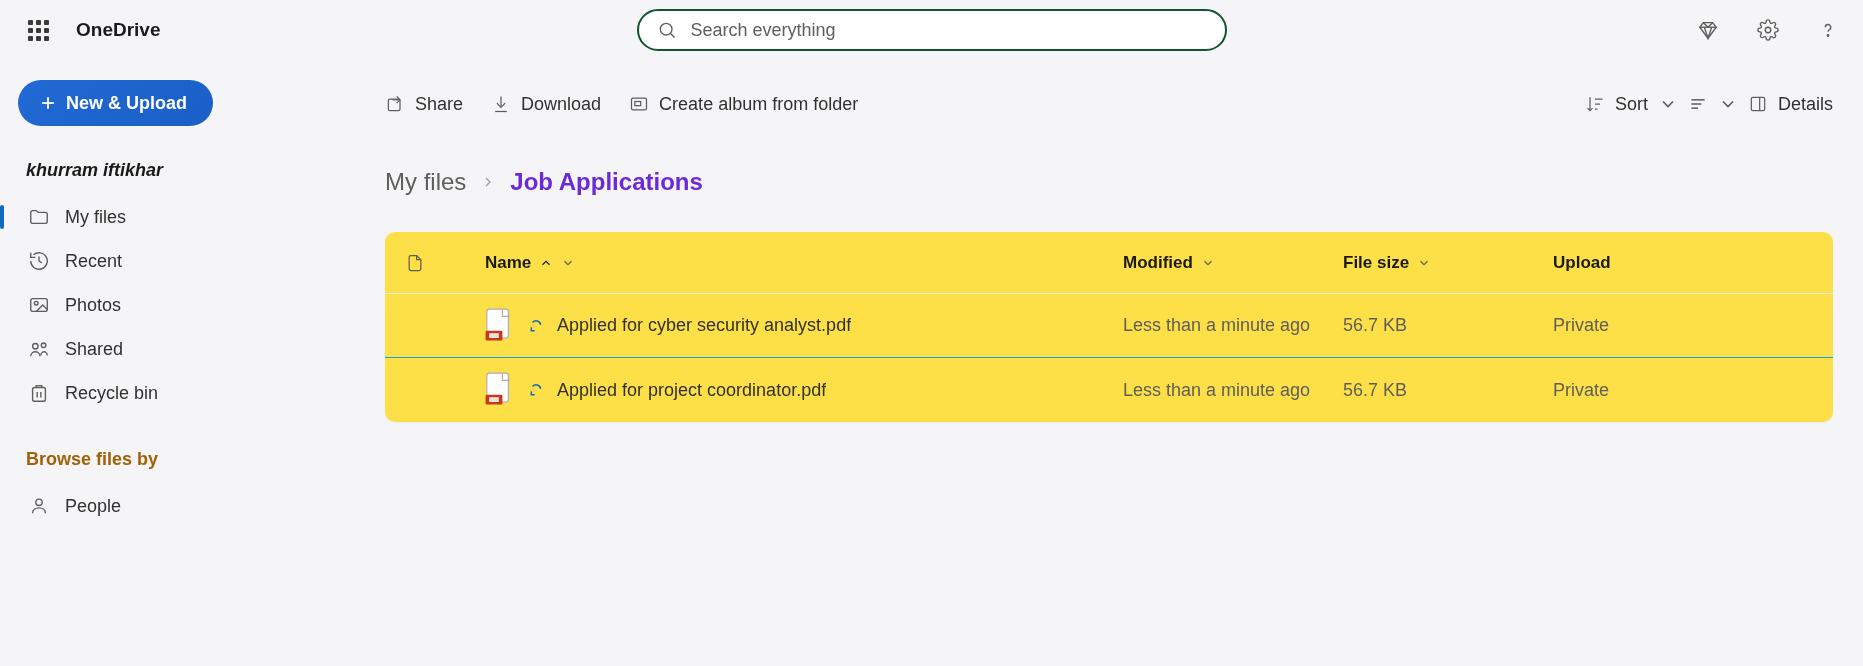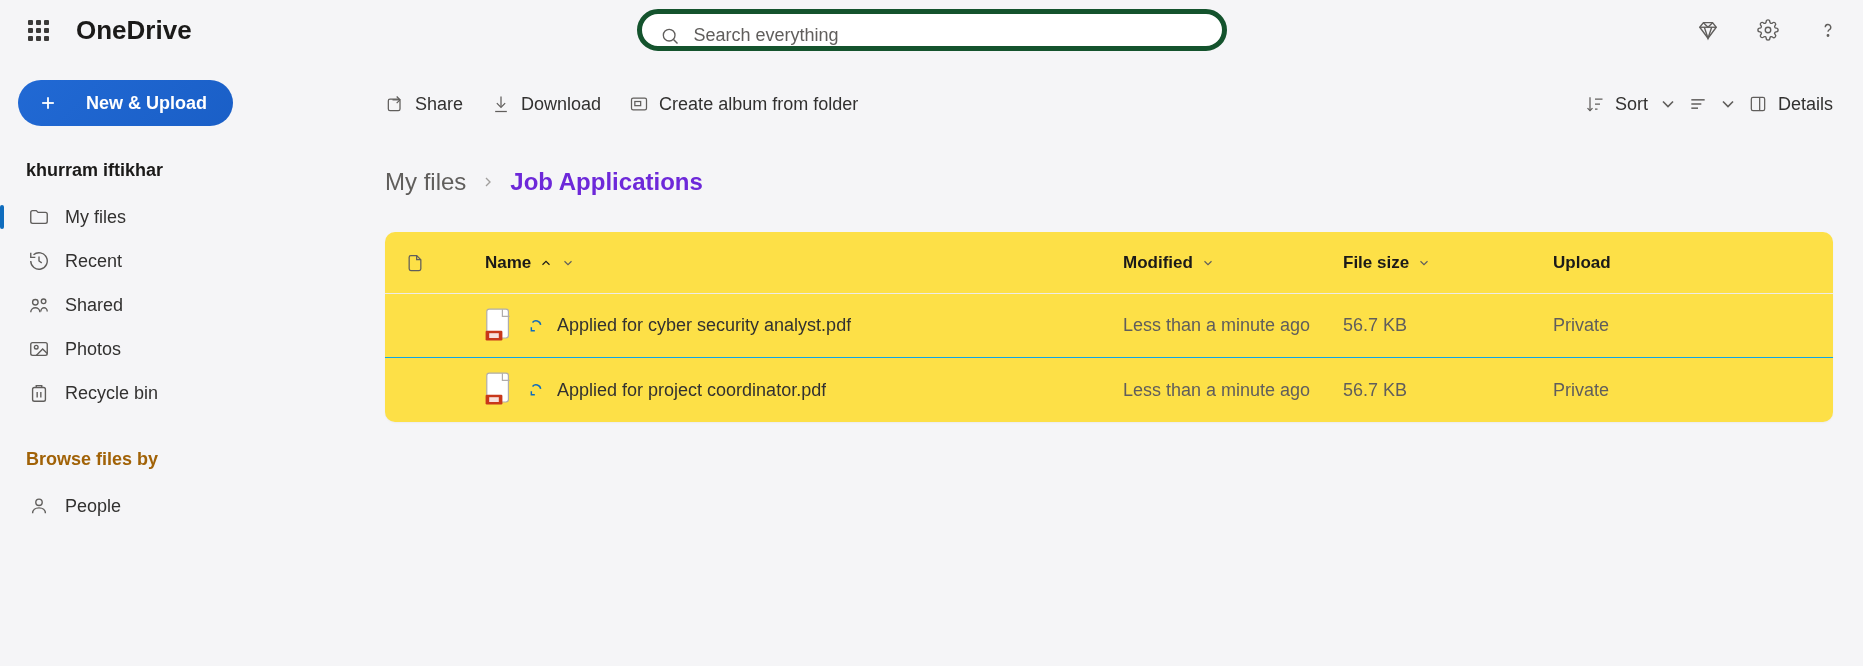--- a/index.html
+++ b/index.html
@@ -25,39 +25,39 @@
     margin-right: 18px;
   }
   .dots-grid {
     display: grid;
     grid-template-columns: repeat(3, 5px);
     grid-template-rows: repeat(3, 5px);
     gap: 3px;
   }
   .dots-grid span { width:5px; height:5px; background:#3b3a39; border-radius:1px; }
   .brand {
-    font-size: 26px;
+    font-size: 19px;
     font-weight: 600;
     color: #1b1a19;
   }
   .search-wrap {
     margin-left: auto;
     margin-right: auto;
     position: absolute;
     left: 50%;
     transform: translateX(-50%);
   }
   .search {
     width: 590px;
     height: 42px;
     background: #fff;
-    border: 5px solid #14532d;
+    border: 2px solid #14532d;
     border-radius: 25px;
     display: flex;
-    align-items: flex-end;
+    align-items: center;
     padding: 0 18px;
   }
   .search svg { flex-shrink:0; }
   .search input {
     border: none;
     outline: none;
     font-size: 18px;
     margin-left: 14px;
     width: 100%;
     background: transparent;
@@ -82,29 +82,30 @@
     background: linear-gradient(135deg, #2169d4, #1a5fc7);
     color: #fff;
     border: none;
     border-radius: 25px;
     height: 46px;
     padding: 0 26px 0 20px;
     font-size: 18px;
     font-weight: 600;
     display: flex;
     align-items: center;
-    gap: 28px;
+    gap: 8px;
     cursor: pointer;
     margin-bottom: 34px;
   }
   .user-heading {
     font-size: 18px;
     font-weight: 600;
     color: #1b1a19;
     margin: 10px 8px 14px 8px;
+    font-style: italic;
   }
   .nav-item {
     display:flex;
     align-items:center;
     gap: 15px;
     height: 44px;
     padding: 0 10px;
     font-size: 18px;
     color: #323130;
     cursor: pointer;
@@ -268,34 +269,34 @@
     <div class="nav-item">
       <svg viewBox="0 0 24 24" fill="none" stroke="currentColor" stroke-width="1.5">
           <path d="M3 12a9 9 0 1 0 3-6.7"></path>
           <polyline points="3 3 3 8 8 8"></polyline>
           <polyline points="12 7 12 12 15 14"></polyline>
         </svg>
       <span>Recent</span>
     </div>
     <div class="nav-item">
       <svg viewBox="0 0 24 24" fill="none" stroke="currentColor" stroke-width="1.5">
+          <rect x="3" y="5" width="18" height="14" rx="2"></rect>
+          <circle cx="9" cy="10" r="2"></circle>
+          <path d="M21 17l-5-5-7 7"></path>
+        </svg>
+      <span>Photos</span>
+    </div>
+    <div class="nav-item">
+      <svg viewBox="0 0 24 24" fill="none" stroke="currentColor" stroke-width="1.5">
           <circle cx="8" cy="9" r="3"></circle>
           <circle cx="17" cy="8" r="2.5"></circle>
           <path d="M3 20c0-3 2.5-5 5-5s5 2 5 5"></path>
           <path d="M14 19c0-2.5 2-4 3.5-4s3.5 1.5 3.5 4"></path>
         </svg>
       <span>Shared</span>
-    </div>
-    <div class="nav-item">
-      <svg viewBox="0 0 24 24" fill="none" stroke="currentColor" stroke-width="1.5">
-          <rect x="3" y="5" width="18" height="14" rx="2"></rect>
-          <circle cx="9" cy="10" r="2"></circle>
-          <path d="M21 17l-5-5-7 7"></path>
-        </svg>
-      <span>Photos</span>
     </div>
     <div class="nav-item">
       <svg viewBox="0 0 24 24" fill="none" stroke="currentColor" stroke-width="1.5">
           <rect x="5" y="6" width="14" height="15" rx="2"></rect>
           <path d="M9 6V4h6v2"></path>
           <path d="M10 11v6M14 11v6"></path>
         </svg>
       <span>Recycle bin</span>
     </div>
 

